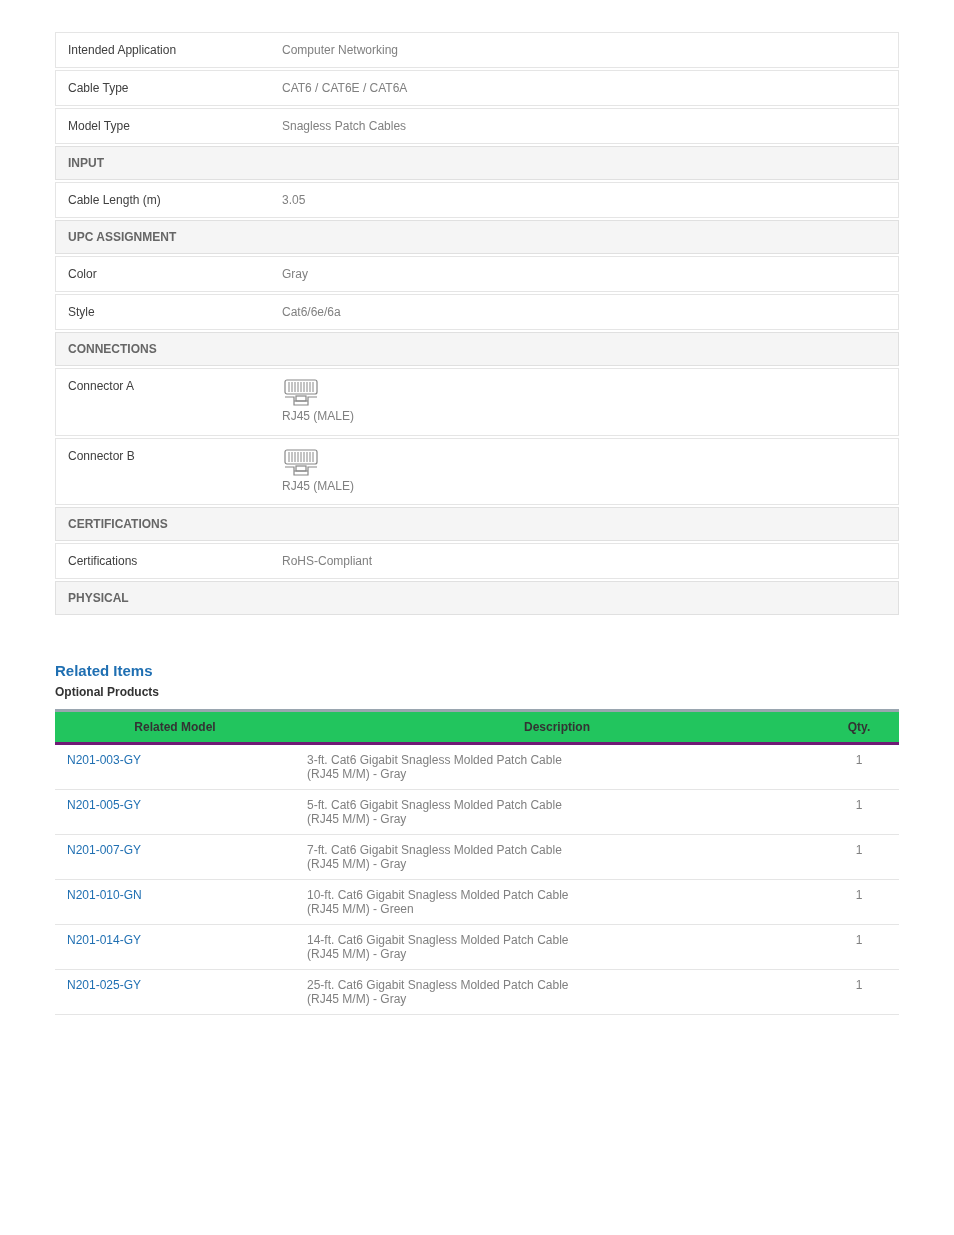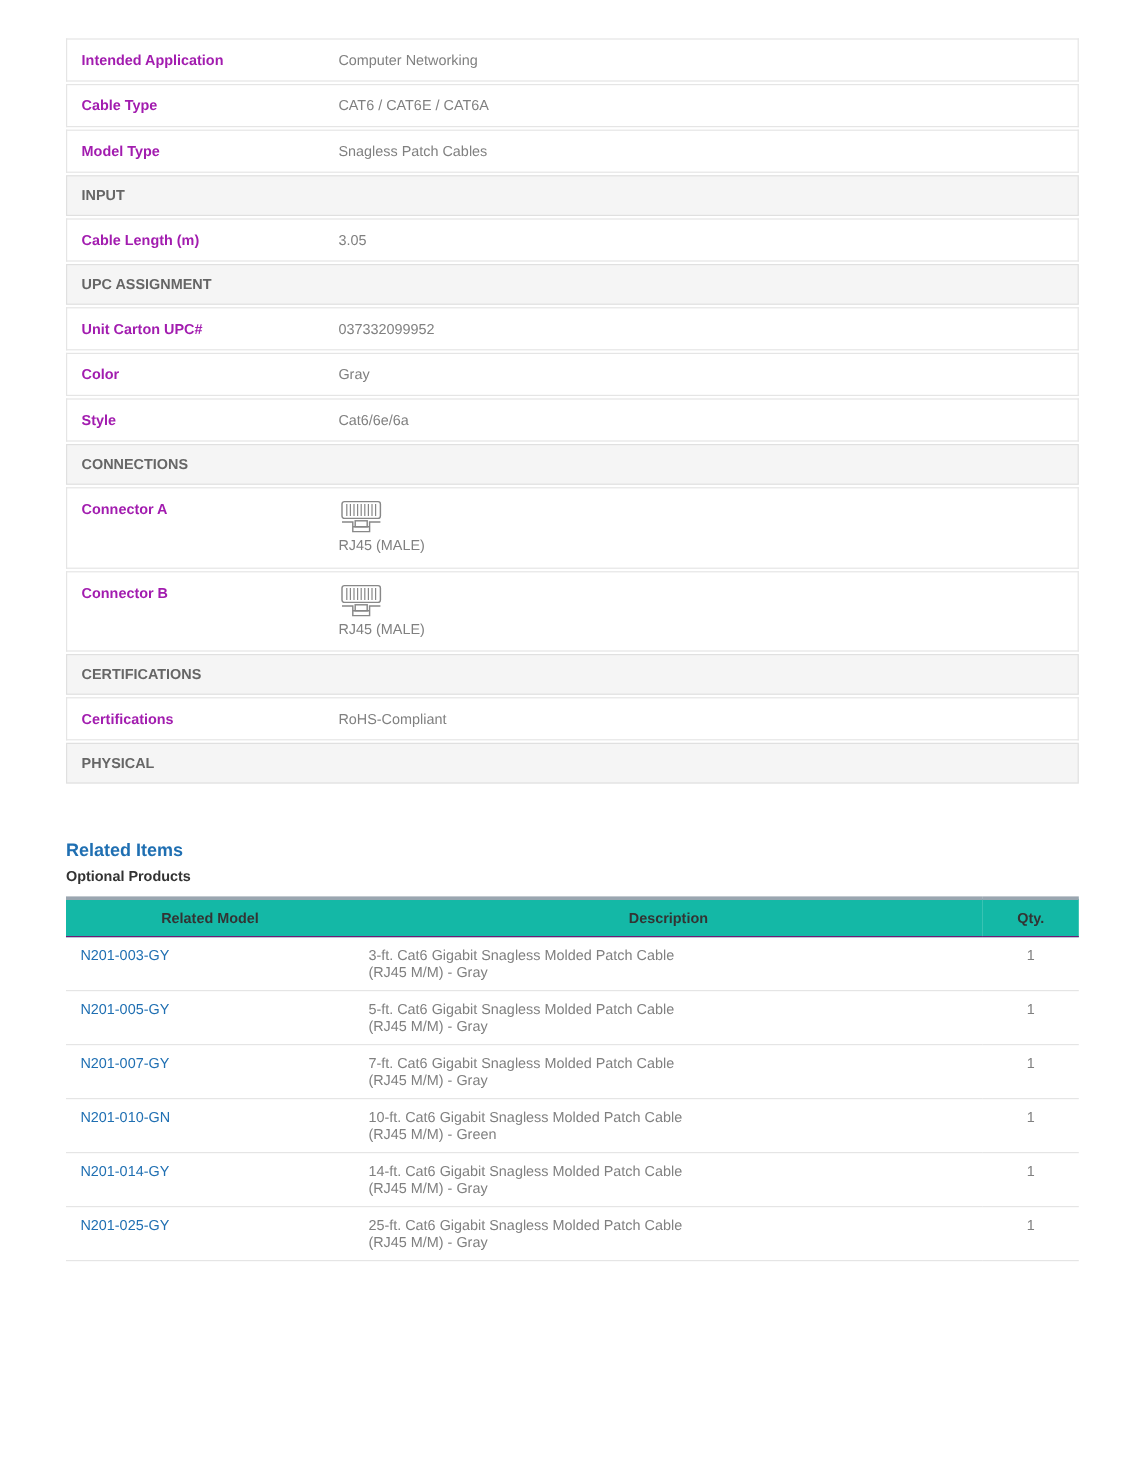--- a/index.html
+++ b/index.html
@@ -21,22 +21,22 @@
     text-align: left;
     vertical-align: top;
   }
   .spec-row td {
     background: #fff;
     border: 1px solid #e5e5e5;
     padding: 10px 12px;
   }
   .spec-label {
     width: 215px;
-    color: #a21caf;
-    font-weight: bold;
+    color: #404040;
+    font-weight: normal;
     border-right: none !important;
   }
   .spec-value {
     color: #808080;
     border-left: none !important;
   }
   .section-row td {
     background: #f5f5f5;
     border: 1px solid #e0e0e0;
     padding: 9px 12px;
@@ -59,26 +59,26 @@
     font-weight: bold;
     color: #333;
     margin-bottom: 10px;
   }
   .related-table {
     width: 100%;
     border-collapse: collapse;
     border-top: 3px solid #9aa6b0;
   }
   .related-table th {
-    background: #14b8a6;
+    background: #22c55e;
     padding: 8px 12px;
     font-size: 12px;
     font-weight: bold;
     color: #333;
-    border-bottom: 1px solid #701a75;
+    border-bottom: 3px solid #701a75;
   }
   .related-table th.model-col { width: 240px; text-align: center; }
   .related-table th.desc-col { text-align: center; }
   .related-table th.qty-col { width: 80px; text-align: center; }
   .related-table td {
     padding: 8px 12px;
     border-bottom: 1px solid #e5e5e5;
     color: #808080;
     vertical-align: top;
   }
@@ -106,24 +106,20 @@
       </tr>
       <tr class="section-row">
         <td colspan="2">INPUT</td>
       </tr>
       <tr class="spec-row">
         <td class="spec-label">Cable Length (m)</td>
         <td class="spec-value">3.05</td>
       </tr>
       <tr class="section-row">
         <td colspan="2">UPC ASSIGNMENT</td>
-      </tr>
-      <tr class="spec-row">
-        <td class="spec-label">Unit Carton UPC#</td>
-        <td class="spec-value">037332099952</td>
       </tr>
       <tr class="spec-row">
         <td class="spec-label">Color</td>
         <td class="spec-value">Gray</td>
       </tr>
       <tr class="spec-row">
         <td class="spec-label">Style</td>
         <td class="spec-value">Cat6/6e/6a</td>
       </tr>
       <tr class="section-row">

